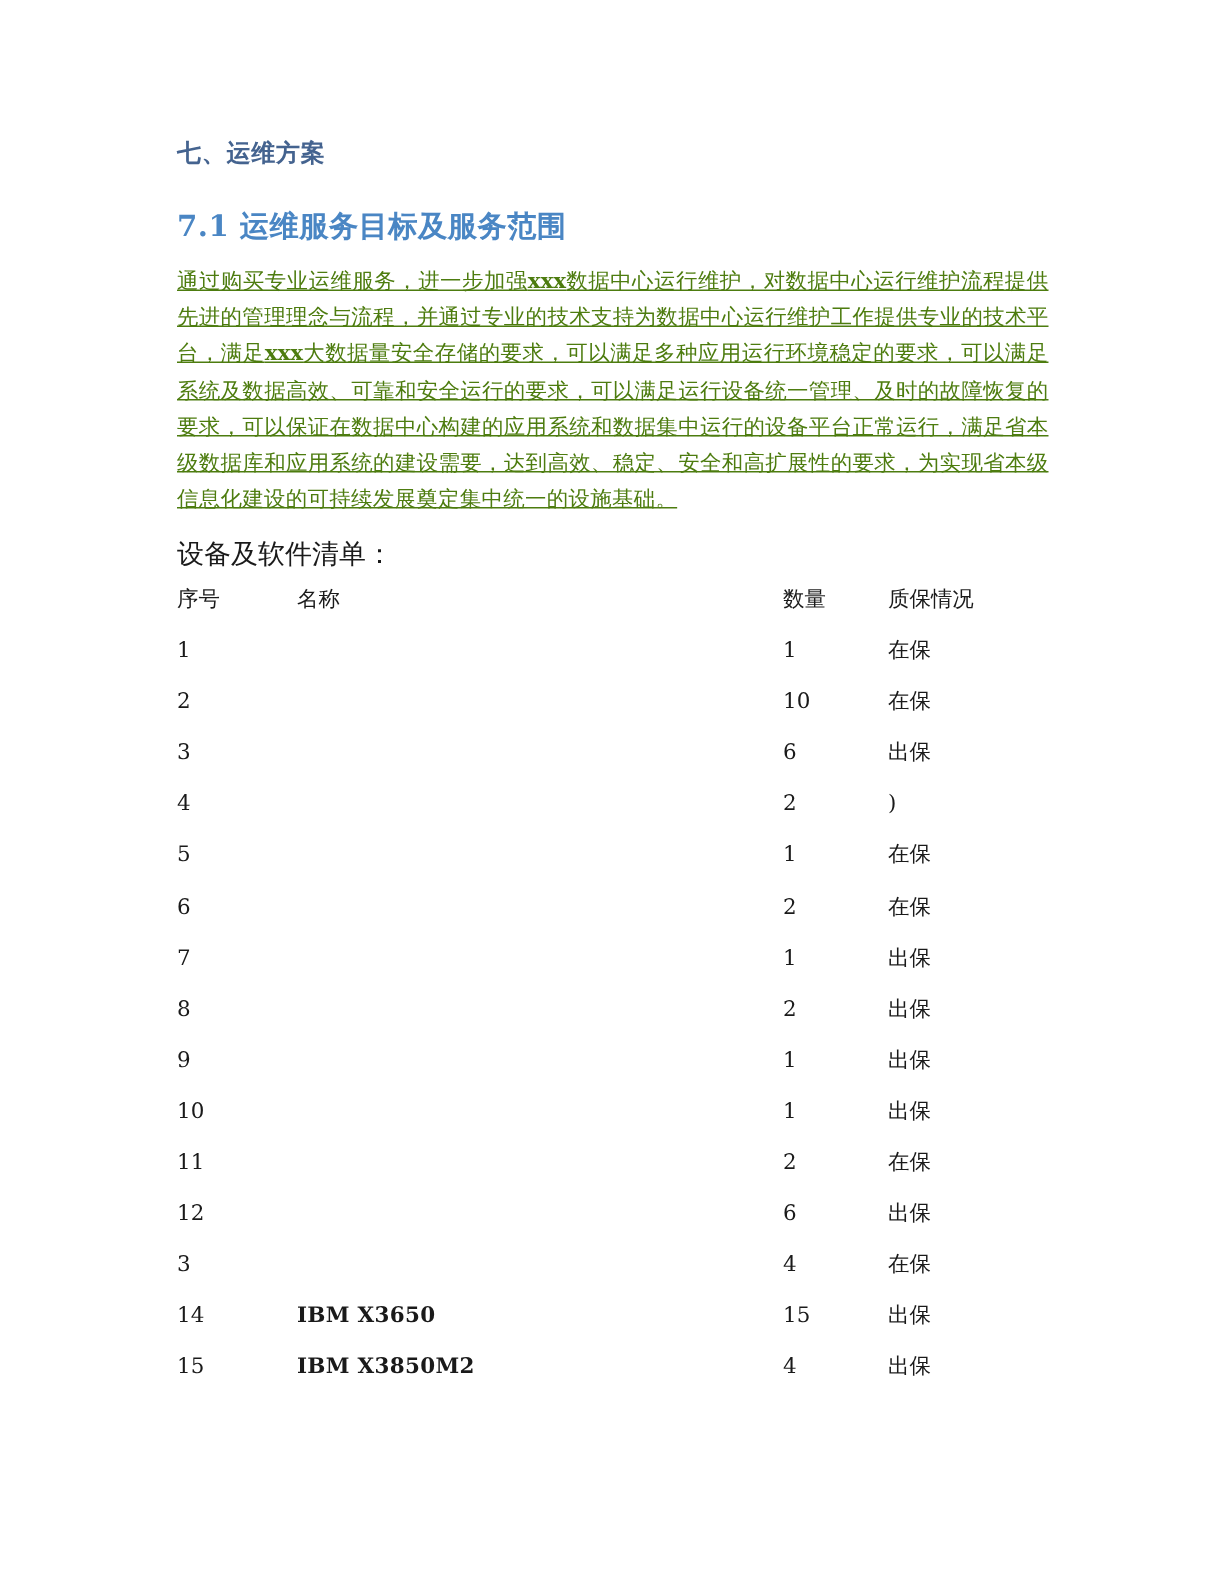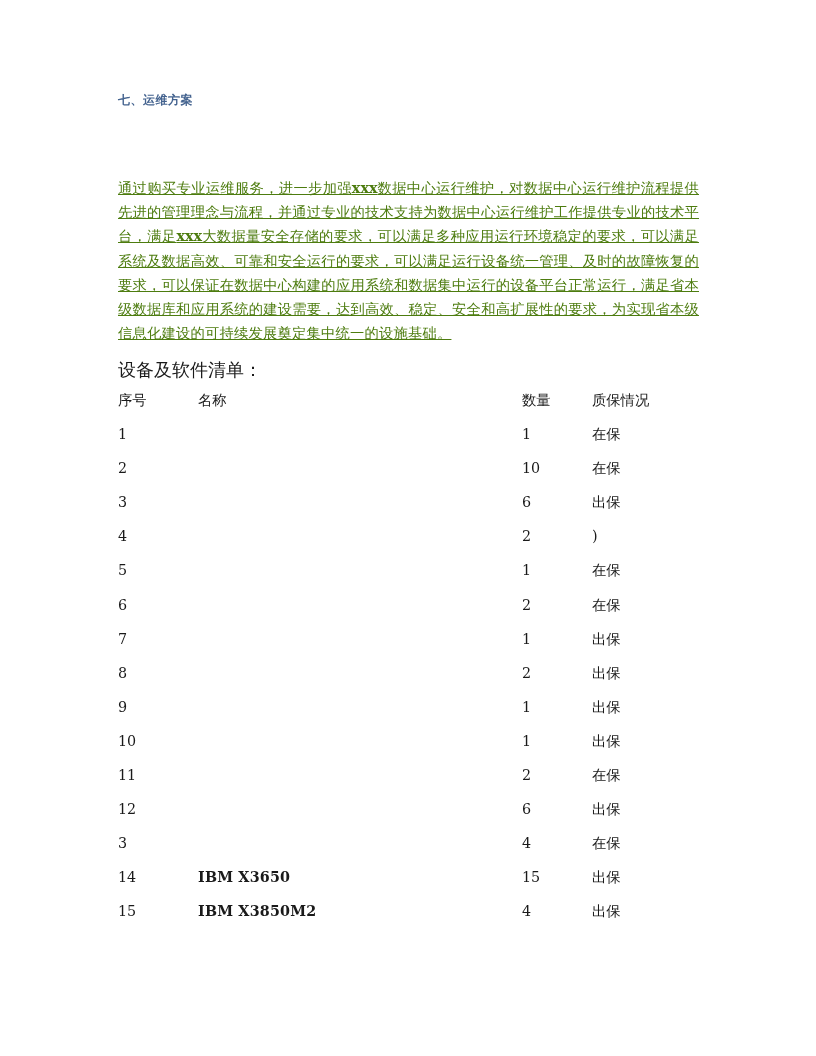--- a/index.html
+++ b/index.html
@@ -17,21 +17,21 @@
     height: 1056px;
     background: #ffffff;
     overflow: hidden;
     box-sizing: border-box;
   }
 
   
   .h1 {
     margin: 0;
     padding: 0;
-    font-size: 12px;
+    font-size: 16px;
     font-weight: bold;
     color: #44638f;
     letter-spacing: 0.5px;
     position: absolute;
     left: 118px;
     top: 92px;
     white-space: nowrap;
   }
   .h2 {
     margin: 0;
@@ -103,20 +103,21 @@
   .trow.head .cell { color: #1a1a1a; }
   .c-name.latin { font-family: "DejaVu Serif", "Liberation Serif", serif; letter-spacing: 0.2px; font-weight: bold; }
 </style>
 </head>
 <body>
 
 <div class="page">
 
   <h1 class="h1">七、运维方案</h1>
 
+  <h2 class="h2">7.1 运维服务目标及服务范围</h2>
 
   <div class="para"><span>通过购买专业运维服务，进一步加强</span><span class="lat">xxx</span><span>数据中心运行维护，对数据中心运行维护流程提供先进的管理理念与流程，并通过专业的技术支持为数据中心运行维护工作提供专业的技术平台，满足</span><span class="lat">xxx</span><span>大数据量安全存储的要求，可以满足多种应用运行环境稳定的要求，可以满足系统及数据高效、可靠和安全运行的要求，可以满足运行设备统一管理、及时的故障恢复的要求，可以保证在数据中心构建的应用系统和数据集中运行的设备平台正常运行，满足省本级数据库和应用系统的建设需要，达到高效、稳定、安全和高扩展性的要求，为实现省本级信息化建设的可持续发展奠定集中统一的设施基础。</span></div>
 
   <div class="caption">设备及软件清单：</div>
 
   <div class="table">
     <div class="trow head">
       <span class="cell c-idx">序号</span>
       <span class="cell c-name">名称</span>
       <span class="cell c-qty">数量</span>

